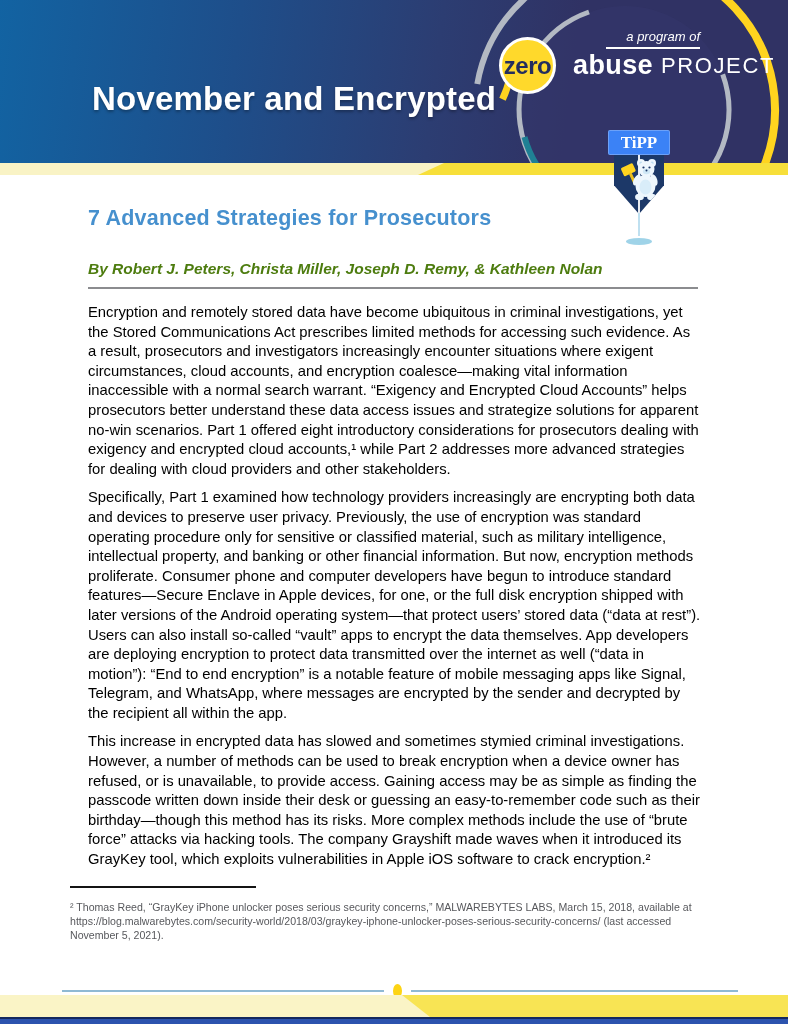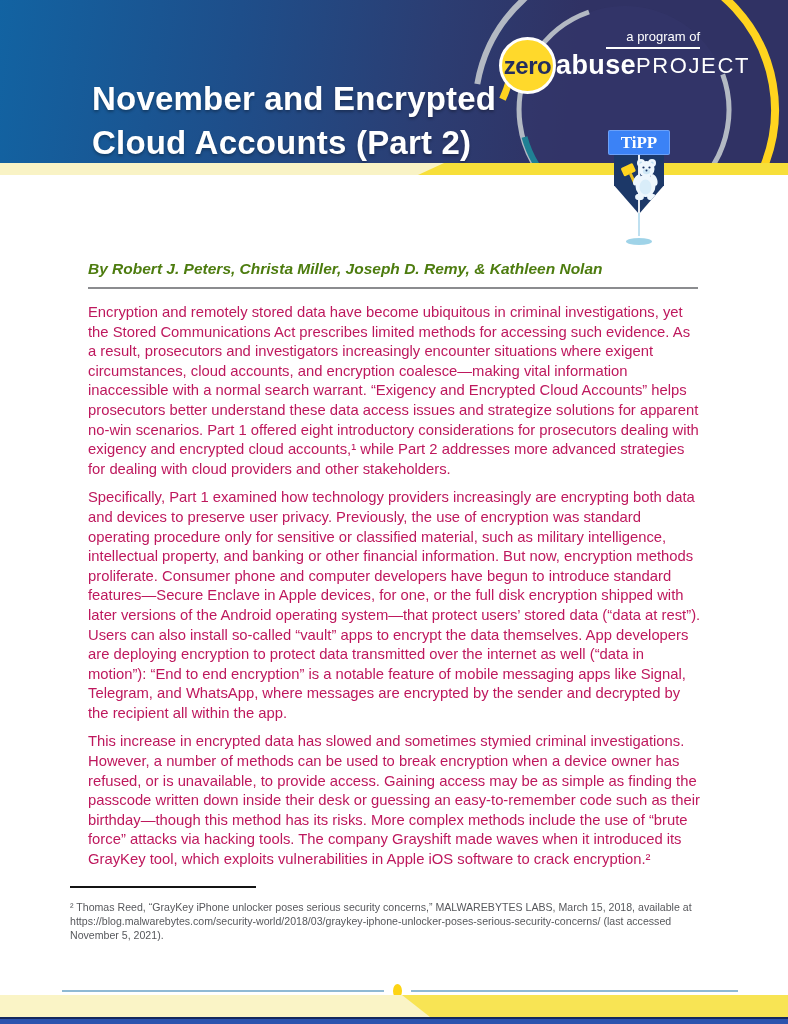--- a/index.html
+++ b/index.html
@@ -19,36 +19,36 @@
 
   .doc-title {
     position:absolute; left:92px; top:77px;
     font-size:33px; font-weight:700; color:#ffffff; line-height:44px;
     letter-spacing:0.2px; text-shadow:0 2px 3px rgba(0,0,0,0.30);
     white-space:nowrap;
   }
 
   .logo-tagline {
     position:absolute; left:606px; top:29px; width:94px;
-    text-align:right; color:#ffffff; font-size:13px;
+    text-align:right; color:#ffffff; font-style:italic; font-size:13px;
     padding-bottom:3px; border-bottom:2px solid #ffffff;
   }
   .logo-row {
     position:absolute; left:499px; top:37px; height:57px;
     display:flex; align-items:center;
   }
   .zero-circle {
     width:57px; height:57px; border-radius:50%;
     background:#ffd92b; border:3px solid #ffffff; box-sizing:border-box;
     display:flex; align-items:center; justify-content:center;
     font-weight:700; font-size:24px; color:#232d5e; letter-spacing:-0.5px;
     flex:none;
   }
-  .logo-abuse { color:#ffffff; font-weight:700; font-size:27px; margin-left:0; letter-spacing:0.4px; }
-  .logo-project { color:#ffffff; font-weight:400; font-size:22px; letter-spacing:1.6px; }
+  .logo-abuse { color:#ffffff; font-weight:700; font-size:27px; margin-left:17px; letter-spacing:0.4px; }
+  .logo-project { color:#ffffff; font-weight:400; font-size:22px; margin-left:8px; letter-spacing:1.6px; }
 
   
   .strip { position:absolute; left:0; top:163px; width:788px; height:12px; background:#f9f3c5; }
   .strip-bright { position:absolute; left:0; top:0; width:788px; height:12px; background:#f7df3a;
     clip-path:polygon(444px 0, 788px 0, 788px 12px, 418px 12px); }
 
   
   .badge { position:absolute; left:608px; top:130px; width:64px; height:118px; z-index:6; }
   .badge-label {
     position:absolute; left:0; top:0; width:62px; height:25px;
@@ -73,21 +73,21 @@
     font-size:21.5px; font-weight:700; color:#4690ce; letter-spacing:0.2px;
   }
   .byline {
     position:absolute; left:88px; top:260px;
     font-size:15.5px; font-style:italic; font-weight:700; color:#4d7c0f;
   }
   .rule { position:absolute; left:88px; top:287px; width:610px; height:0; border-top:2px solid #8b8c8f; }
 
   .body-text {
     position:absolute; left:88px; top:303px; width:613px;
-    font-size:14.8px; line-height:19.6px; color:#be185d;
+    font-size:14.8px; line-height:19.6px; color:#000000;
   }
   .body-text p { margin:0 0 9px 0; }
 
   
   .fn-sep { position:absolute; left:70px; top:886px; width:186px; height:0; border-top:2px solid #141414; }
   .footnotes {
     position:absolute; left:70px; top:901px; width:648px;
     font-size:10.6px; line-height:13.8px; color:#57585c;
   }
 
@@ -125,21 +125,20 @@
     <div class="logo-row">
       <div class="zero-circle">
         <span>zero</span>
       </div>
       <span class="logo-abuse">abuse</span>
       <span class="logo-project">PROJECT</span>
     </div>
 
     <div class="doc-title">
       <div>November and Encrypted</div>
-      <div>Cloud Accounts (Part 2)</div>
     </div>
   </div>
 
   <div class="strip">
     <div class="strip-bright"></div>
   </div>
 
   <div class="badge">
     <div class="badge-shield">
       <svg width="50" height="60" viewBox="0 0 50 60" aria-hidden="true">
@@ -163,20 +162,21 @@
         <ellipse cx="40" cy="26" rx="3.2" ry="6" fill="#eef7fd" transform="rotate(-20 40 26)"></ellipse>
         <ellipse cx="25.5" cy="43" rx="4.4" ry="3.2" fill="#eef7fd"></ellipse>
         <ellipse cx="37.5" cy="43" rx="4.4" ry="3.2" fill="#eef7fd"></ellipse>
       </svg>
     </div>
     <div class="badge-label">TiPP</div>
     <div class="badge-pole"></div>
     <div class="badge-shadow"></div>
   </div>
 
+  <h2 class="subtitle">7 Advanced Strategies for Prosecutors</h2>
   <div class="byline">By Robert J. Peters, Christa Miller, Joseph D. Remy, &amp; Kathleen Nolan</div>
   <div class="rule"></div>
 
   <div class="body-text">
     <p>Encryption and remotely stored data have become ubiquitous in criminal investigations, yet the Stored Communications Act prescribes limited methods for accessing such evidence. As a result, prosecutors and investigators increasingly encounter situations where exigent circumstances, cloud accounts, and encryption coalesce—making vital information inaccessible with a normal search warrant. “Exigency and Encrypted Cloud Accounts” helps prosecutors better understand these data access issues and strategize solutions for apparent no-win scenarios. Part 1 offered eight introductory considerations for prosecutors dealing with exigency and encrypted cloud accounts,¹ while Part 2 addresses more advanced strategies for dealing with cloud providers and other stakeholders.</p>
     <p>Specifically, Part 1 examined how technology providers increasingly are encrypting both data and devices to preserve user privacy. Previously, the use of encryption was standard operating procedure only for sensitive or classified material, such as military intelligence, intellectual property, and banking or other financial information. But now, encryption methods proliferate. Consumer phone and computer developers have begun to introduce standard features—Secure Enclave in Apple devices, for one, or the full disk encryption shipped with later versions of the Android operating system—that protect users’ stored data (“data at rest”). Users can also install so-called “vault” apps to encrypt the data themselves. App developers are deploying encryption to protect data transmitted over the internet as well (“data in motion”): “End to end encryption” is a notable feature of mobile messaging apps like Signal, Telegram, and WhatsApp, where messages are encrypted by the sender and decrypted by the recipient all within the app.</p>
     <p>This increase in encrypted data has slowed and sometimes stymied criminal investigations. However, a number of methods can be used to break encryption when a device owner has refused, or is unavailable, to provide access. Gaining access may be as simple as finding the passcode written down inside their desk or guessing an easy-to-remember code such as their birthday—though this method has its risks. More complex methods include the use of “brute force” attacks via hacking tools. The company Grayshift made waves when it introduced its GrayKey tool, which exploits vulnerabilities in Apple iOS software to crack encryption.²</p>
   </div>
 
   <div class="fn-sep"></div>

